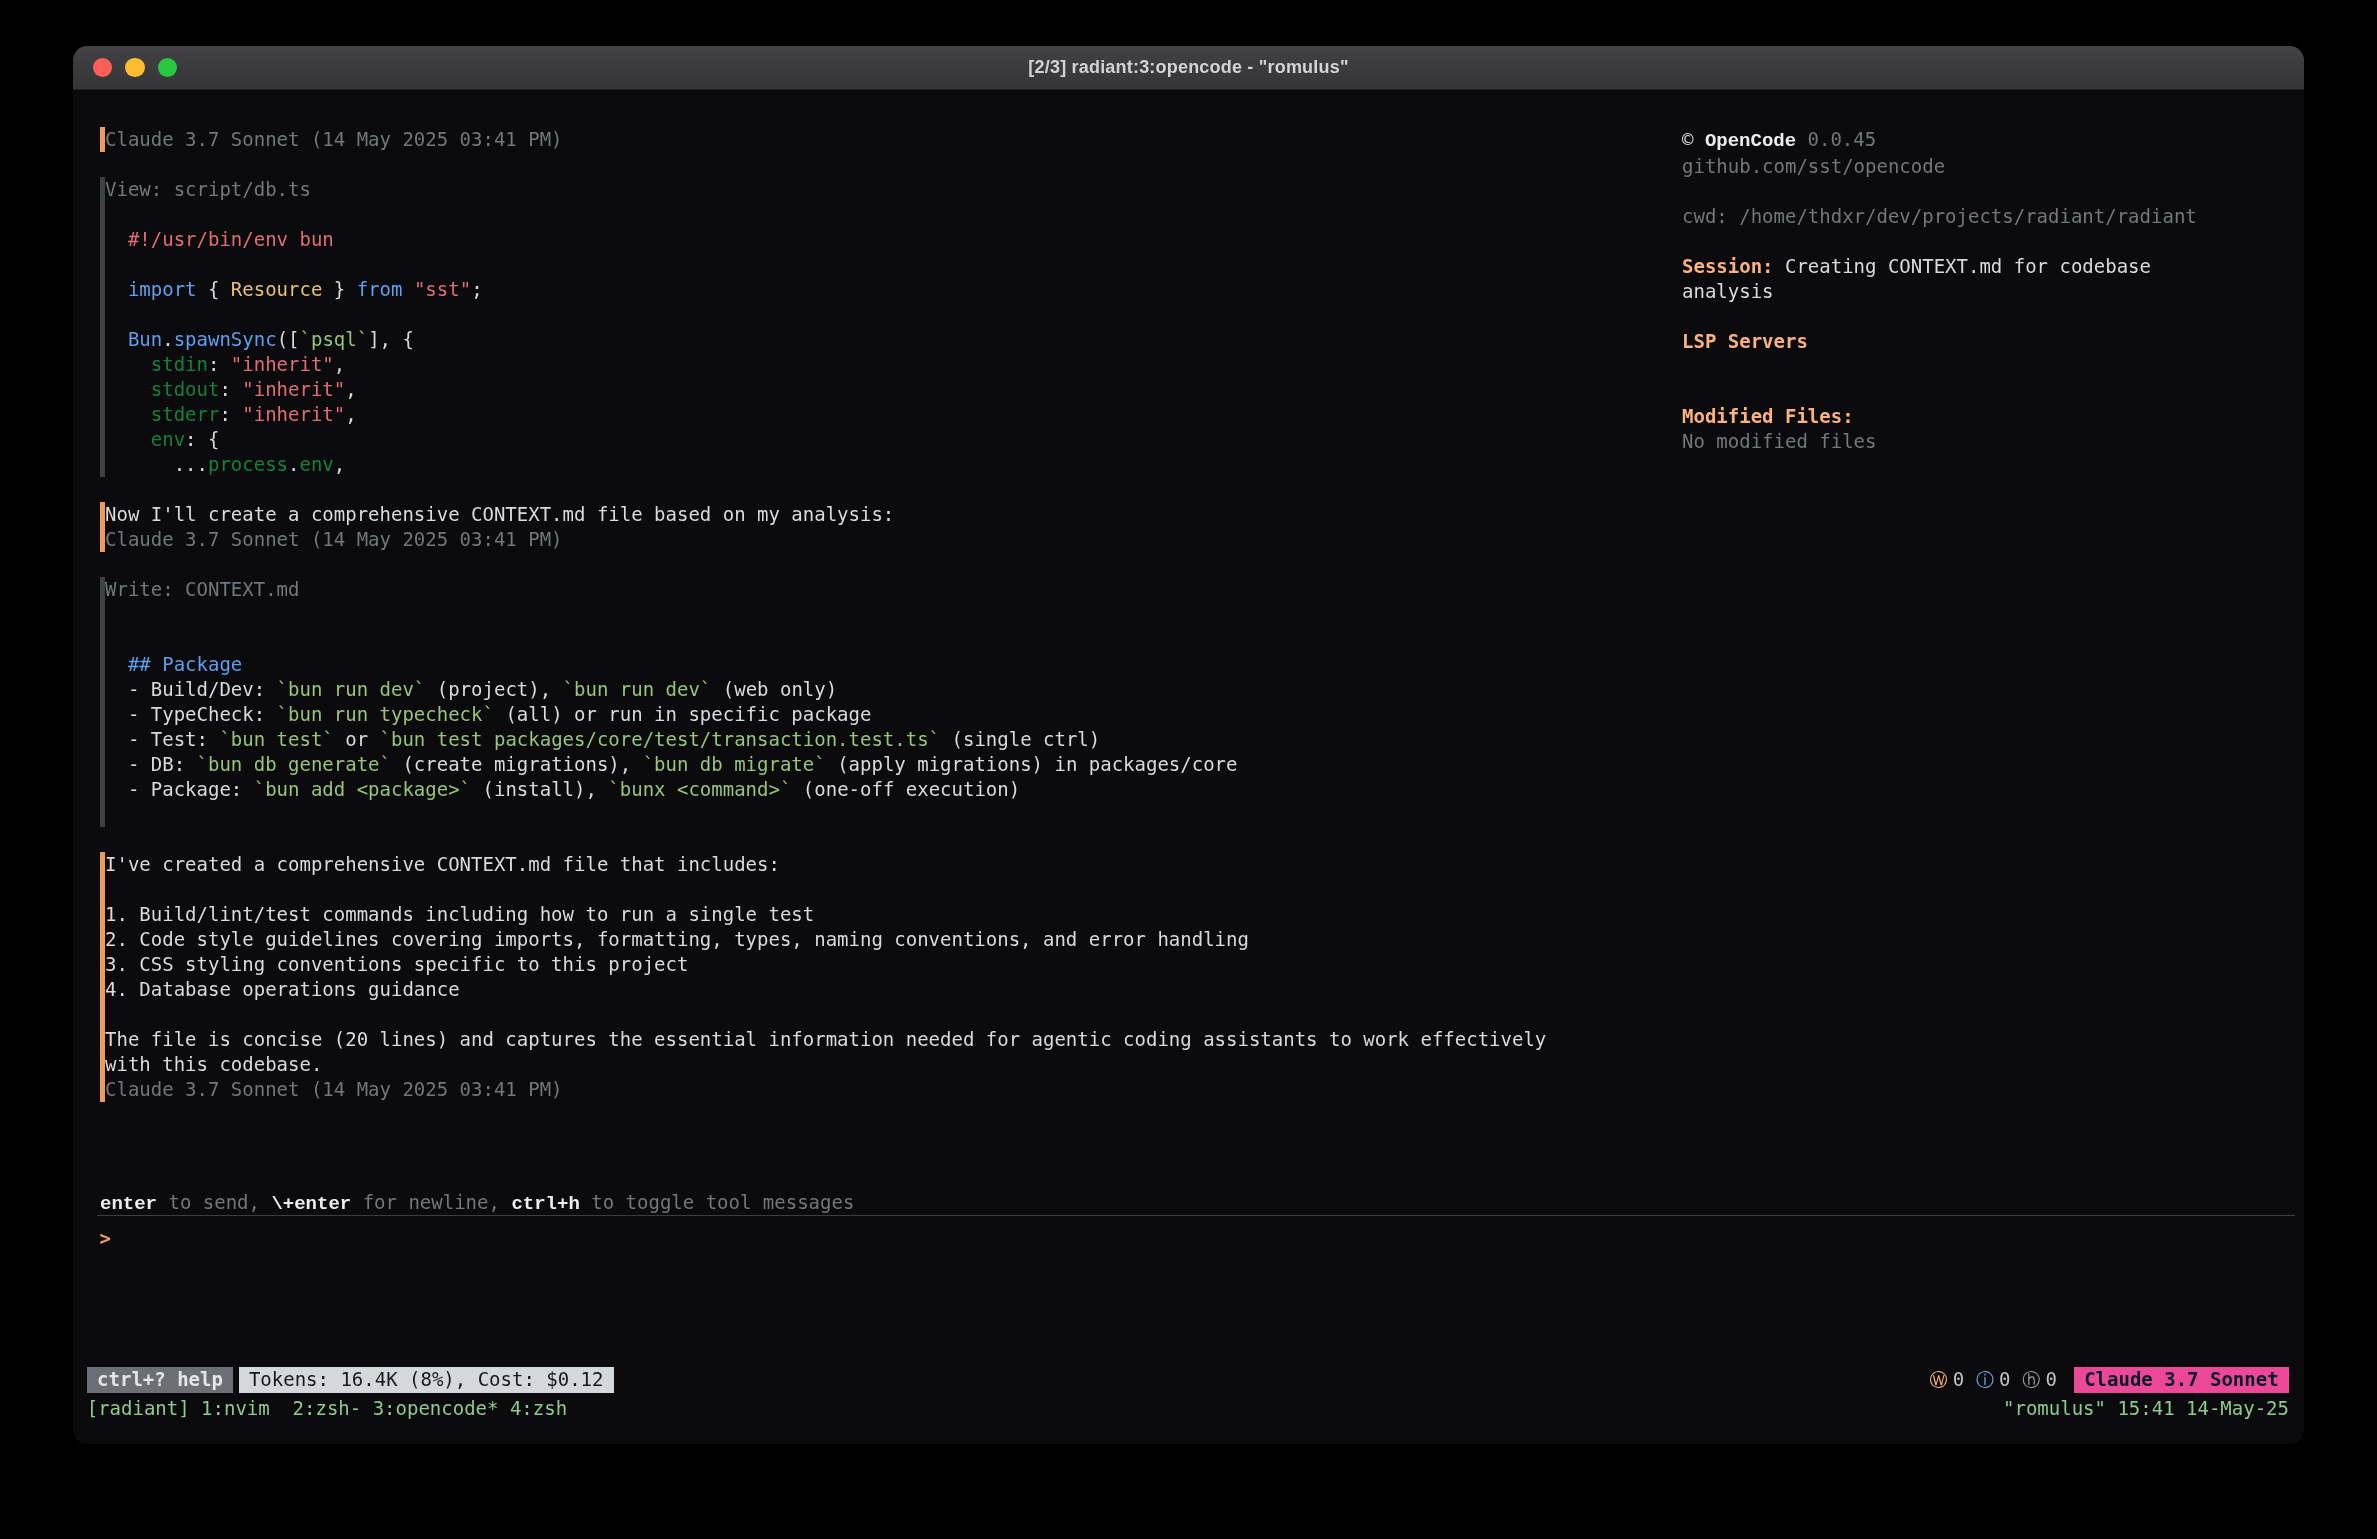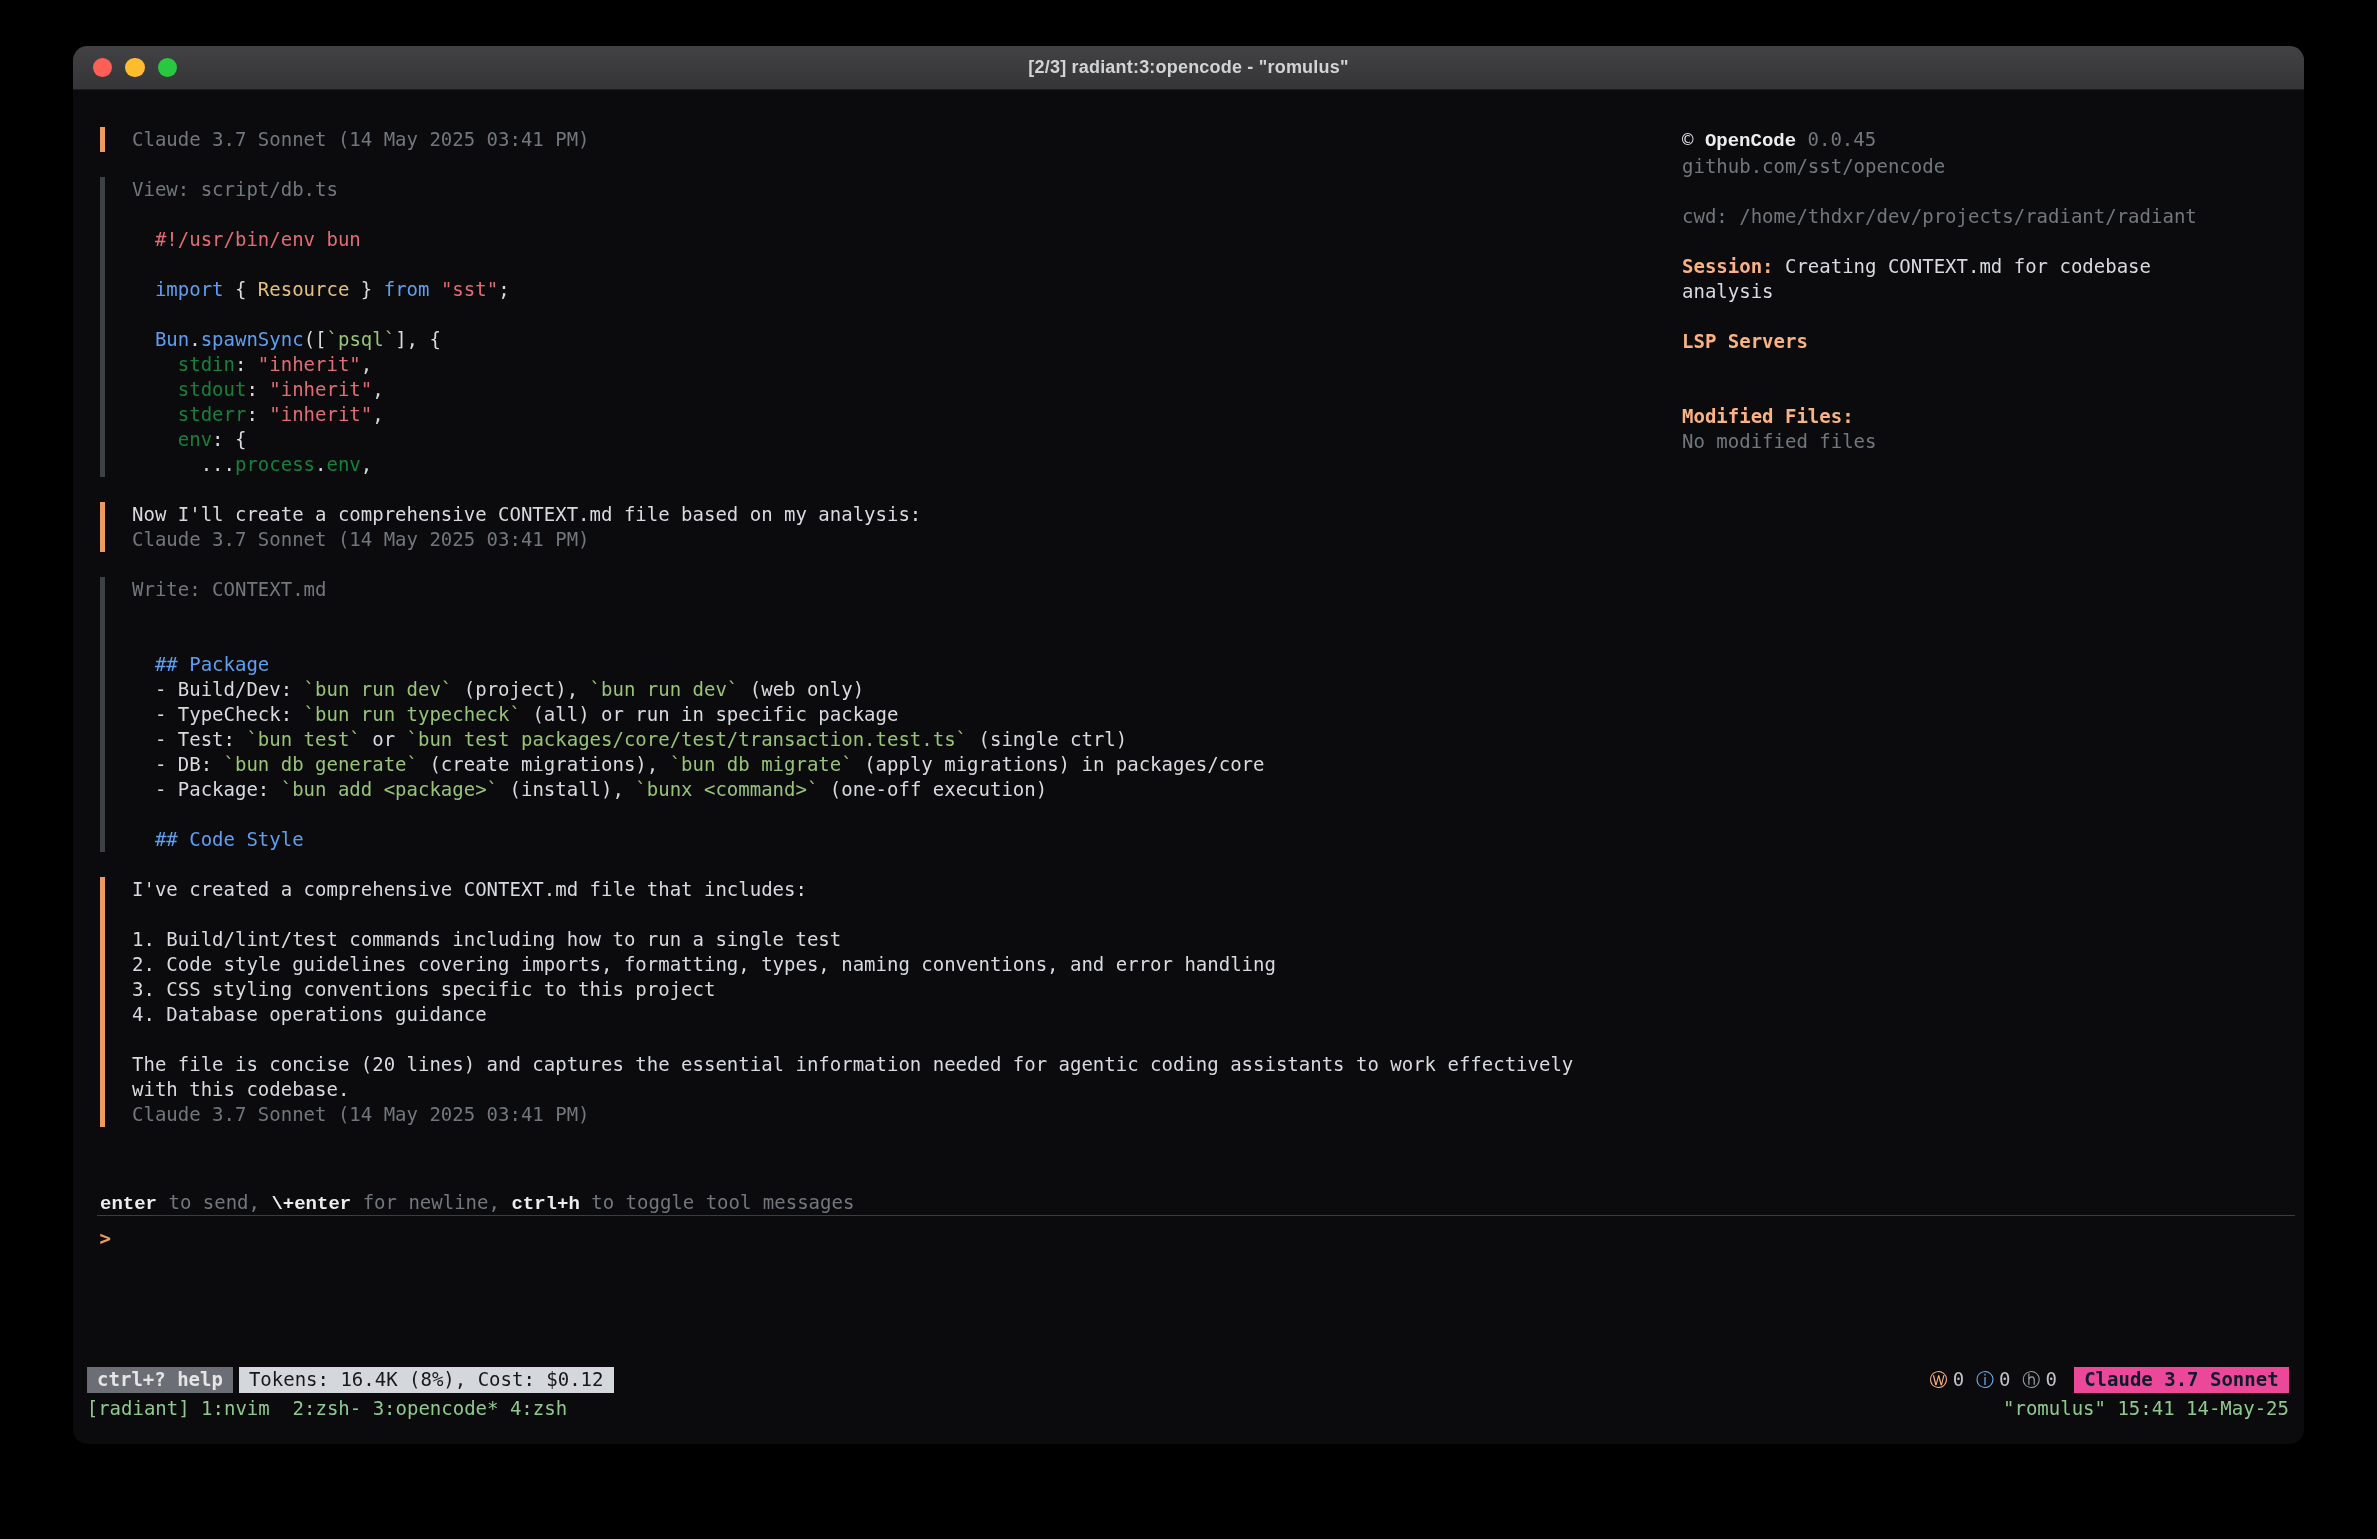--- a/index.html
+++ b/index.html
@@ -26,21 +26,21 @@
   .light.yellow{background:#febc2e;}
   .light.green{background:#28c841;}
   .title{
     font-family:"Liberation Sans",sans-serif;font-size:18px;font-weight:bold;
     color:#d2d3d5;letter-spacing:0.2px;
   }
   .main{flex:1;display:flex;overflow:hidden;}
   .chat{flex:1;padding:37px 0 0 27px;overflow:hidden;}
   .sidebar{width:622px;flex:none;padding-top:37px;overflow:hidden;}
   .tline{font-size:19px;line-height:25px;white-space:pre;}
-  .block{margin-bottom:25px;padding-left:27px;border-left:5.9px solid #45484e;}
+  .block{margin-bottom:25px;padding-left:0;border-left:5.9px solid #45484e;}
   .block.message{border-color:#ec9a62;}
   .block.tool{border-color:#3d4045;}
   
   .c-g{color:#72777d;}
   .c-w{color:#d8dadd;}
   .c-wb{color:#ecedef;font-weight:bold;font-family:Liberation Mono, monospace;}
   .c-o{color:#15803d;}
   .c-ob{color:#fab283;font-weight:bold;}
   .c-b{color:#5f9ef0;}
   .c-r{color:#e06c75;}
@@ -113,21 +113,20 @@
           <div class="tline"><span class="c-g">Write: CONTEXT.md</span></div>
           <div class="tline">&nbsp;</div>
           <div class="tline">&nbsp;</div>
           <div class="tline"><span class="c-b">  ## Package</span></div>
           <div class="tline"><span class="c-w">  - Build/Dev: </span><span class="c-gr">`bun run dev`</span><span class="c-w"> (project), </span><span class="c-gr">`bun run dev`</span><span class="c-w"> (web only)</span></div>
           <div class="tline"><span class="c-w">  - TypeCheck: </span><span class="c-gr">`bun run typecheck`</span><span class="c-w"> (all) or run in specific package</span></div>
           <div class="tline"><span class="c-w">  - Test: </span><span class="c-gr">`bun test`</span><span class="c-w"> or </span><span class="c-gr">`bun test packages/core/test/transaction.test.ts`</span><span class="c-w"> (single ctrl)</span></div>
           <div class="tline"><span class="c-w">  - DB: </span><span class="c-gr">`bun db generate`</span><span class="c-w"> (create migrations), </span><span class="c-gr">`bun db migrate`</span><span class="c-w"> (apply migrations) in packages/core</span></div>
           <div class="tline"><span class="c-w">  - Package: </span><span class="c-gr">`bun add &lt;package&gt;`</span><span class="c-w"> (install), </span><span class="c-gr">`bunx &lt;command&gt;`</span><span class="c-w"> (one-off execution)</span></div>
           <div class="tline">&nbsp;</div>
-          <div class="tline"><span class="c-b">  ## Code Style</span></div>
         </div>
         <div class="block message">
           <div class="tline"><span class="c-w">I've created a comprehensive CONTEXT.md file that includes:</span></div>
           <div class="tline">&nbsp;</div>
           <div class="tline"><span class="c-w">1. Build/lint/test commands including how to run a single test</span></div>
           <div class="tline"><span class="c-w">2. Code style guidelines covering imports, formatting, types, naming conventions, and error handling</span></div>
           <div class="tline"><span class="c-w">3. CSS styling conventions specific to this project</span></div>
           <div class="tline"><span class="c-w">4. Database operations guidance</span></div>
           <div class="tline">&nbsp;</div>
           <div class="tline"><span class="c-w">The file is concise (20 lines) and captures the essential information needed for agentic coding assistants to work effectively</span></div>

